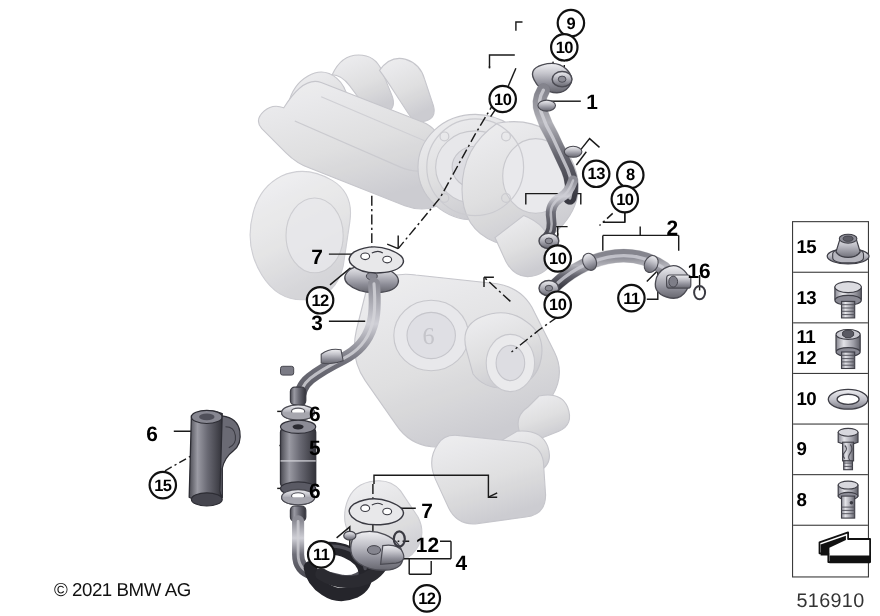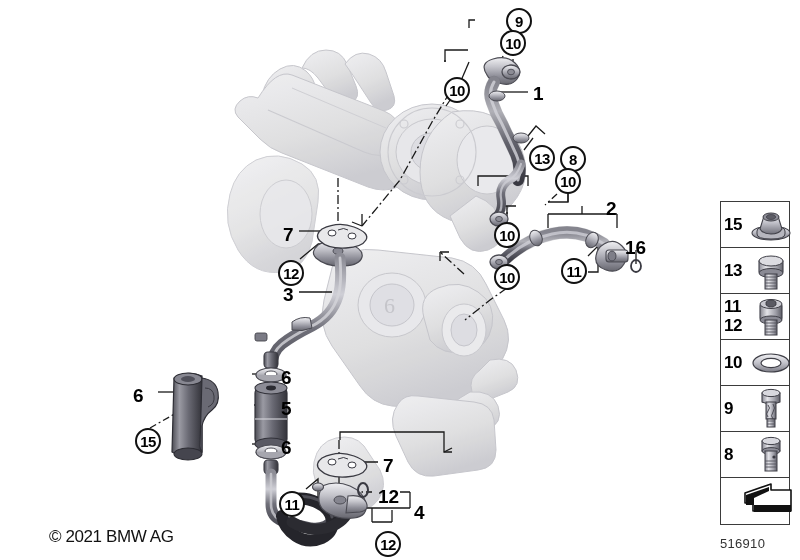--- a/index.html
+++ b/index.html
@@ -105,21 +105,22 @@
     flex: 1 1 auto;
     height: 100%;
     position: relative;
   }
   .legend-art svg { position: absolute; left: 0; top: 0; }
   #legend-code {
     position: absolute;
     left: 720px;
     top: 536px;
     width: 70px;
-    font-size: 13px;
+    text-align: center;
+    font-size: 18px;
     color: #333;
     letter-spacing: 0.3px;
   }
 </style>
 </head>
 <body>
 
 <div id="page">
 
   <svg id="diagram-svg" viewBox="0 0 800 560">

